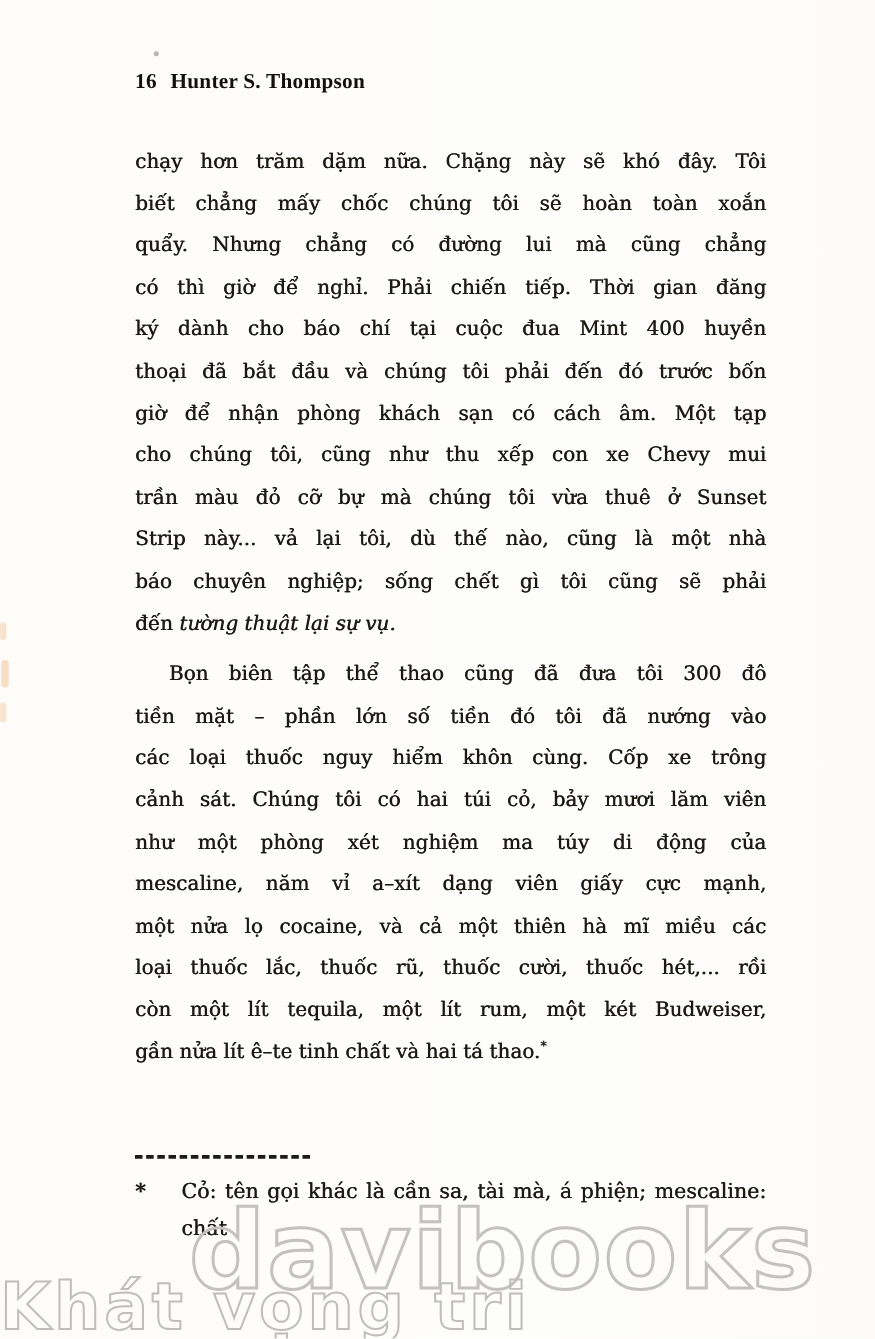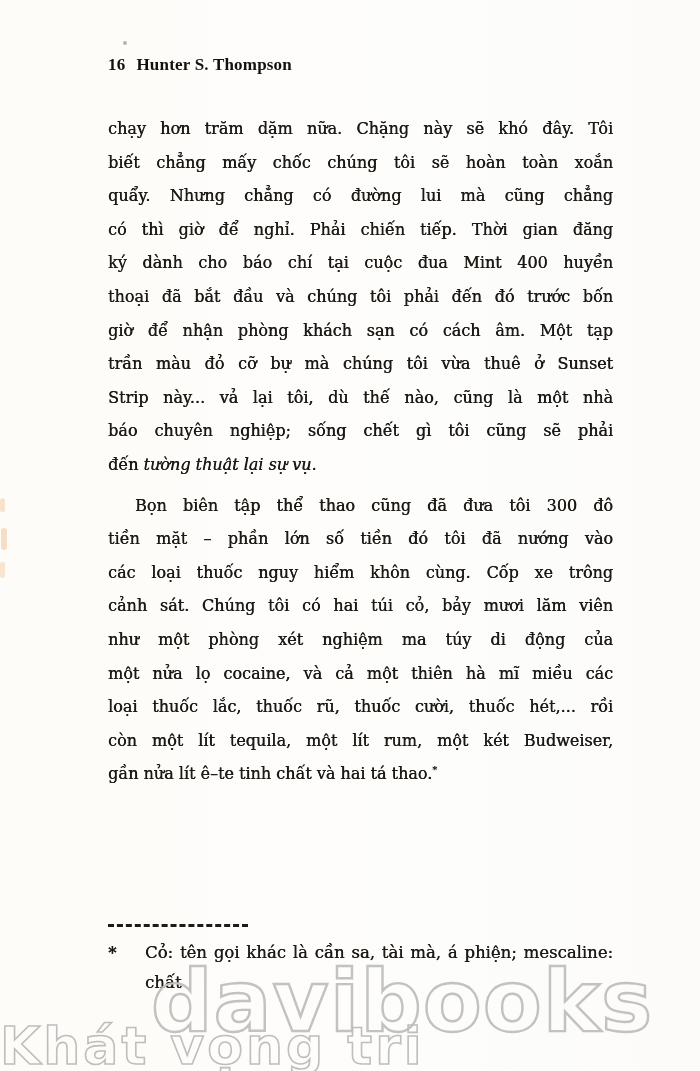--- a/index.html
+++ b/index.html
@@ -82,34 +82,36 @@
 
   <div class="body-text">
     <div>
       <div class="bline">chạy hơn trăm dặm nữa. Chặng này sẽ khó đây. Tôi</div>
       <div class="bline">biết chẳng mấy chốc chúng tôi sẽ hoàn toàn xoắn</div>
       <div class="bline">quẩy. Nhưng chẳng có đường lui mà cũng chẳng</div>
       <div class="bline">có thì giờ để nghỉ. Phải chiến tiếp. Thời gian đăng</div>
       <div class="bline">ký dành cho báo chí tại cuộc đua Mint 400 huyền</div>
       <div class="bline">thoại đã bắt đầu và chúng tôi phải đến đó trước bốn</div>
       <div class="bline">giờ để nhận phòng khách sạn có cách âm. Một tạp</div>
+      <div class="bline">cho chúng tôi, cũng như thu xếp con xe Chevy mui</div>
       <div class="bline">trần màu đỏ cỡ bự mà chúng tôi vừa thuê ở Sunset</div>
       <div class="bline">Strip này... vả lại tôi, dù thế nào, cũng là một nhà</div>
       <div class="bline">báo chuyên nghiệp; sống chết gì tôi cũng sẽ phải</div>
       <div class="bline endpara">
         <span>đến </span><i>tường thuật lại sự vụ.</i>
       </div>
     </div>
 
     <div class="para2">
       <div class="bline first">Bọn biên tập thể thao cũng đã đưa tôi 300 đô</div>
       <div class="bline">tiền mặt – phần lớn số tiền đó tôi đã nướng vào</div>
       <div class="bline">các loại thuốc nguy hiểm khôn cùng. Cốp xe trông</div>
       <div class="bline">cảnh sát. Chúng tôi có hai túi cỏ, bảy mươi lăm viên</div>
       <div class="bline">như một phòng xét nghiệm ma túy di động của</div>
+      <div class="bline">mescaline, năm vỉ a–xít dạng viên giấy cực mạnh,</div>
       <div class="bline">một nửa lọ cocaine, và cả một thiên hà mĩ miều các</div>
       <div class="bline">loại thuốc lắc, thuốc rũ, thuốc cười, thuốc hét,... rồi</div>
       <div class="bline">còn một lít tequila, một lít rum, một két Budweiser,</div>
       <div class="bline endpara">
         <span>gần nửa lít ê–te tinh chất và hai tá thao.</span><sup>*</sup>
       </div>
     </div>
   </div>
 
   <div class="fn-rule"></div>

